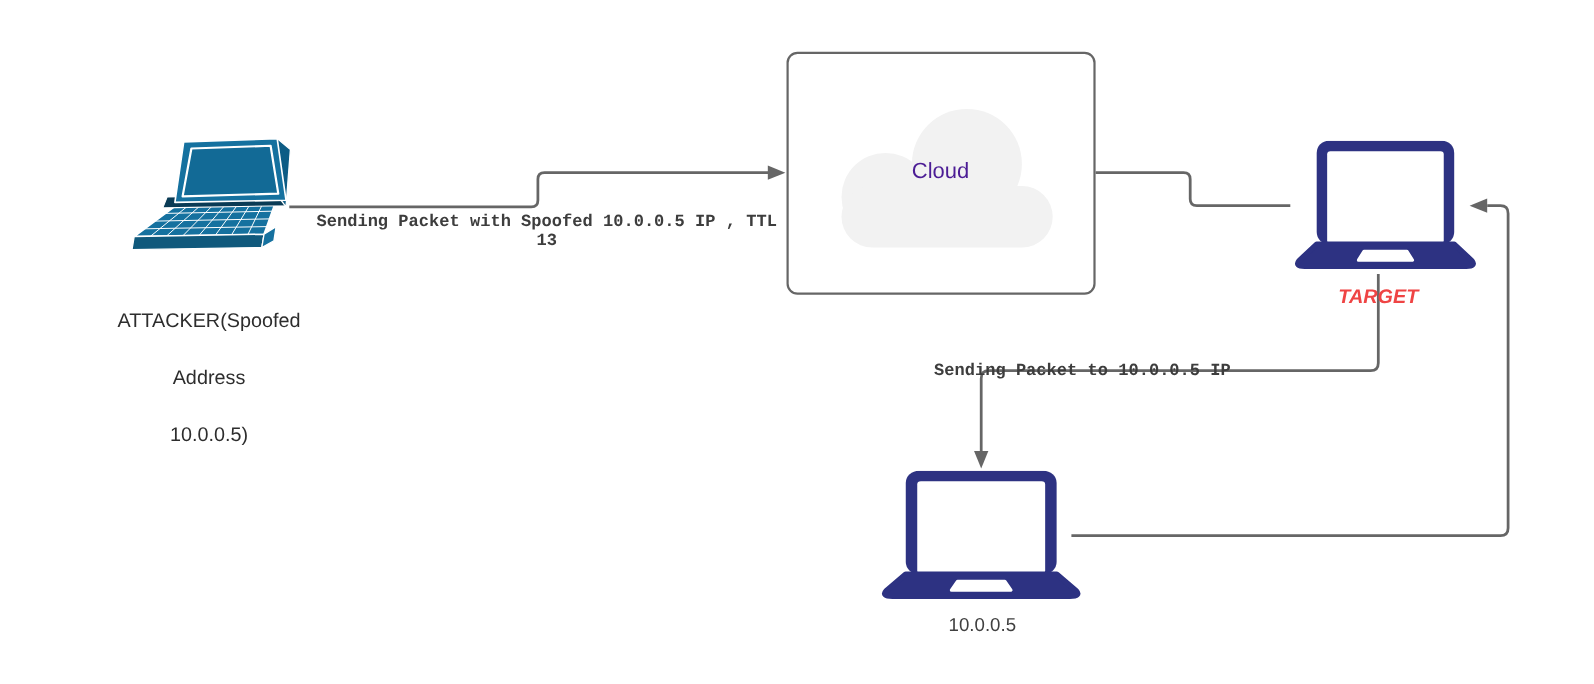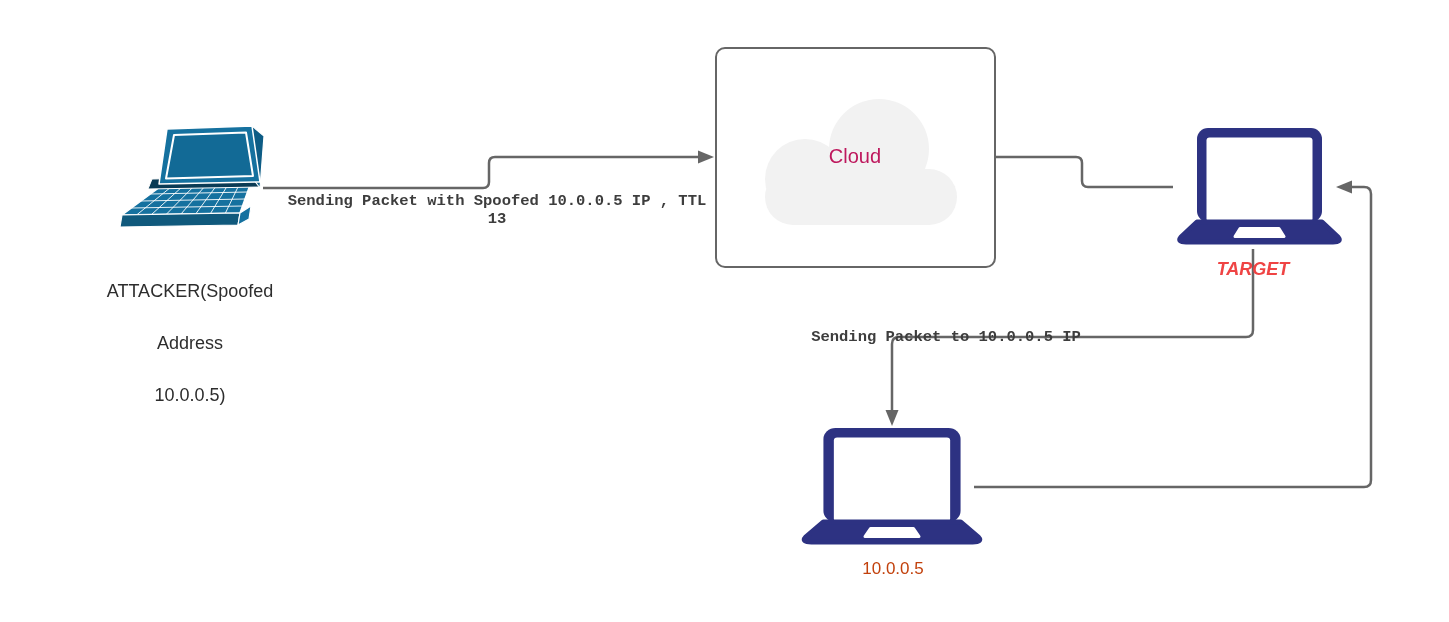--- a/index.html
+++ b/index.html
@@ -47,21 +47,21 @@
     width: 170px;
     font-weight: bold;
     font-style: italic;
     color: #ef4444;
   }
   .realhost-label {
     left: 813px;
     top: 556px;
     width: 160px;
     font-size: 17px;
-    color: #c2410c;
+    color: #404040;
   }
   .cloud-box {
     position: absolute;
     left: 715px;
     top: 47px;
     width: 277px;
     height: 217px;
     background: #ffffff;
     border: 2.5px solid #666666;
     border-radius: 10px;
@@ -71,38 +71,38 @@
     left: 40px;
     top: 48px;
   }
   .cloud-label {
     position: absolute;
     left: 58px;
     top: 96px;
     width: 160px;
     text-align: center;
     font-size: 20px;
-    color: #be185d;
+    color: #4c1d95;
   }
   .edge-label {
     position: absolute;
     text-align: center;
     font-weight: bold;
     font-size: 15.5px;
     line-height: 18px;
     color: #3d3d3d;
     font-family: Liberation Mono, monospace;
   }
   .edge-label.atk-cloud {
     left: 287px;
     top: 192px;
     width: 420px;
   }
   .edge-label.tgt-real {
-    left: 796px;
+    left: 834px;
     top: 328px;
     width: 300px;
   }
   .edge-label.real-tgt {
     left: 1050px;
     top: 478px;
     width: 300px;
   }
 </style>
 </head>

